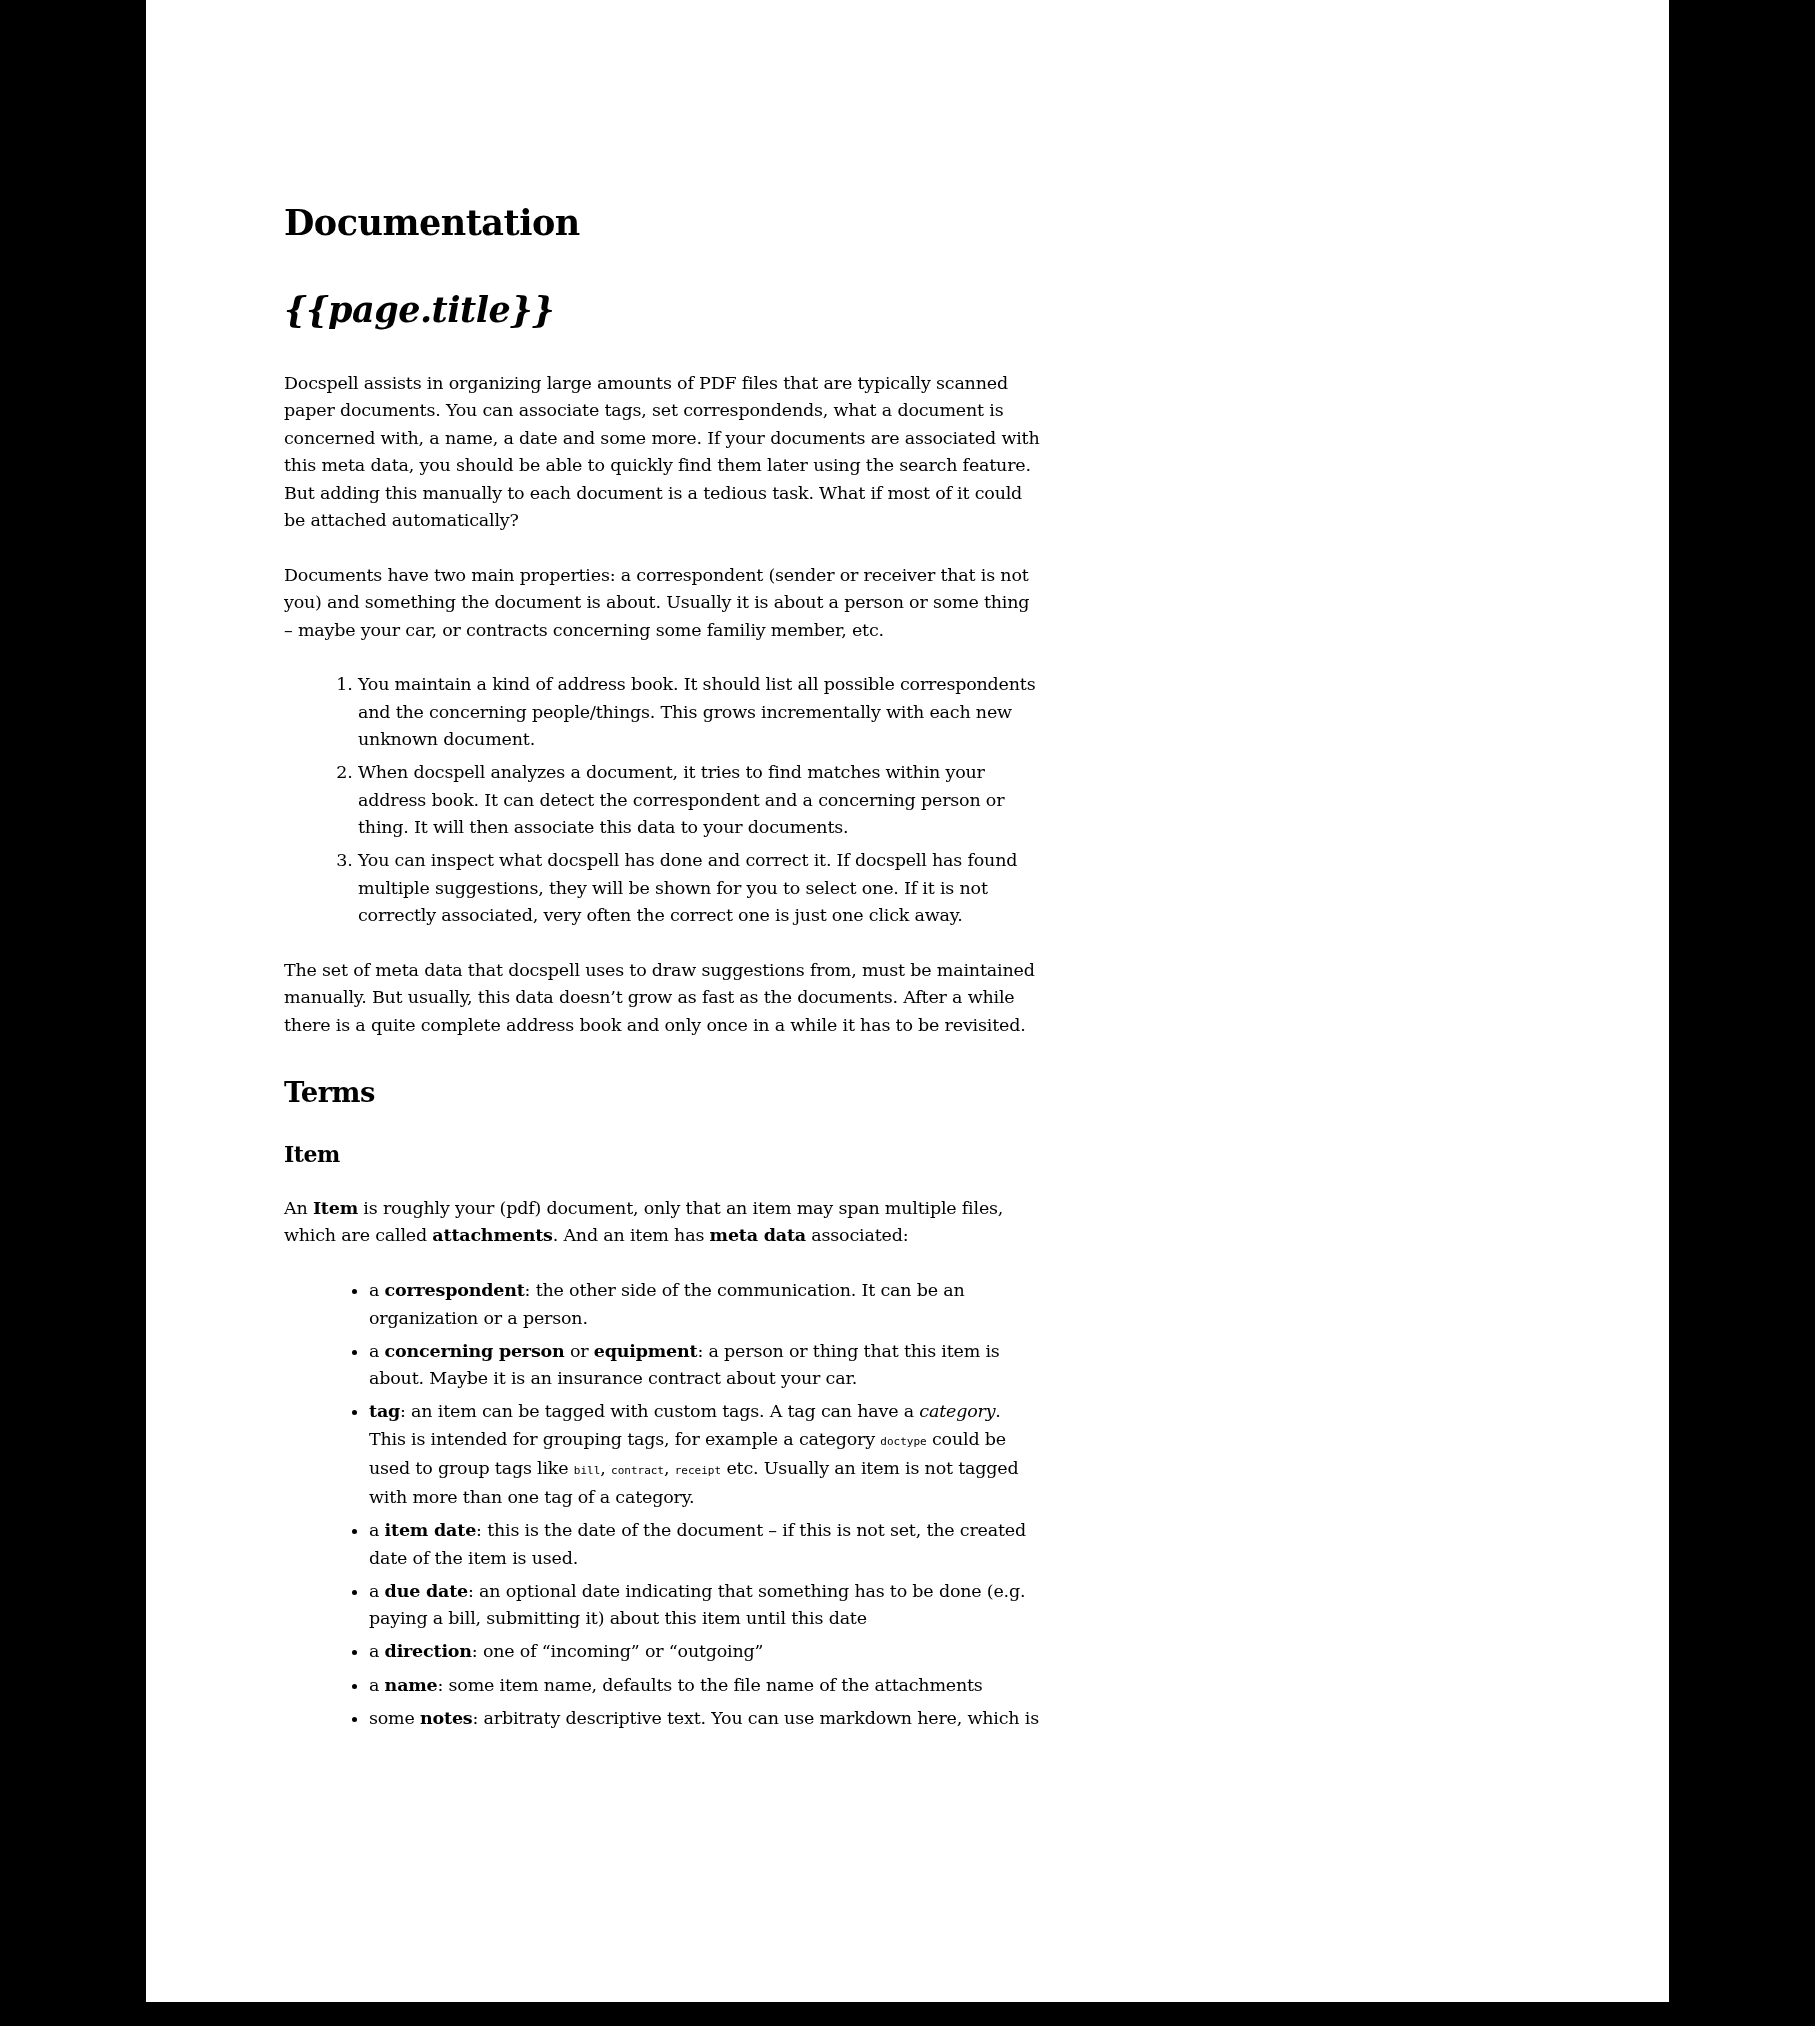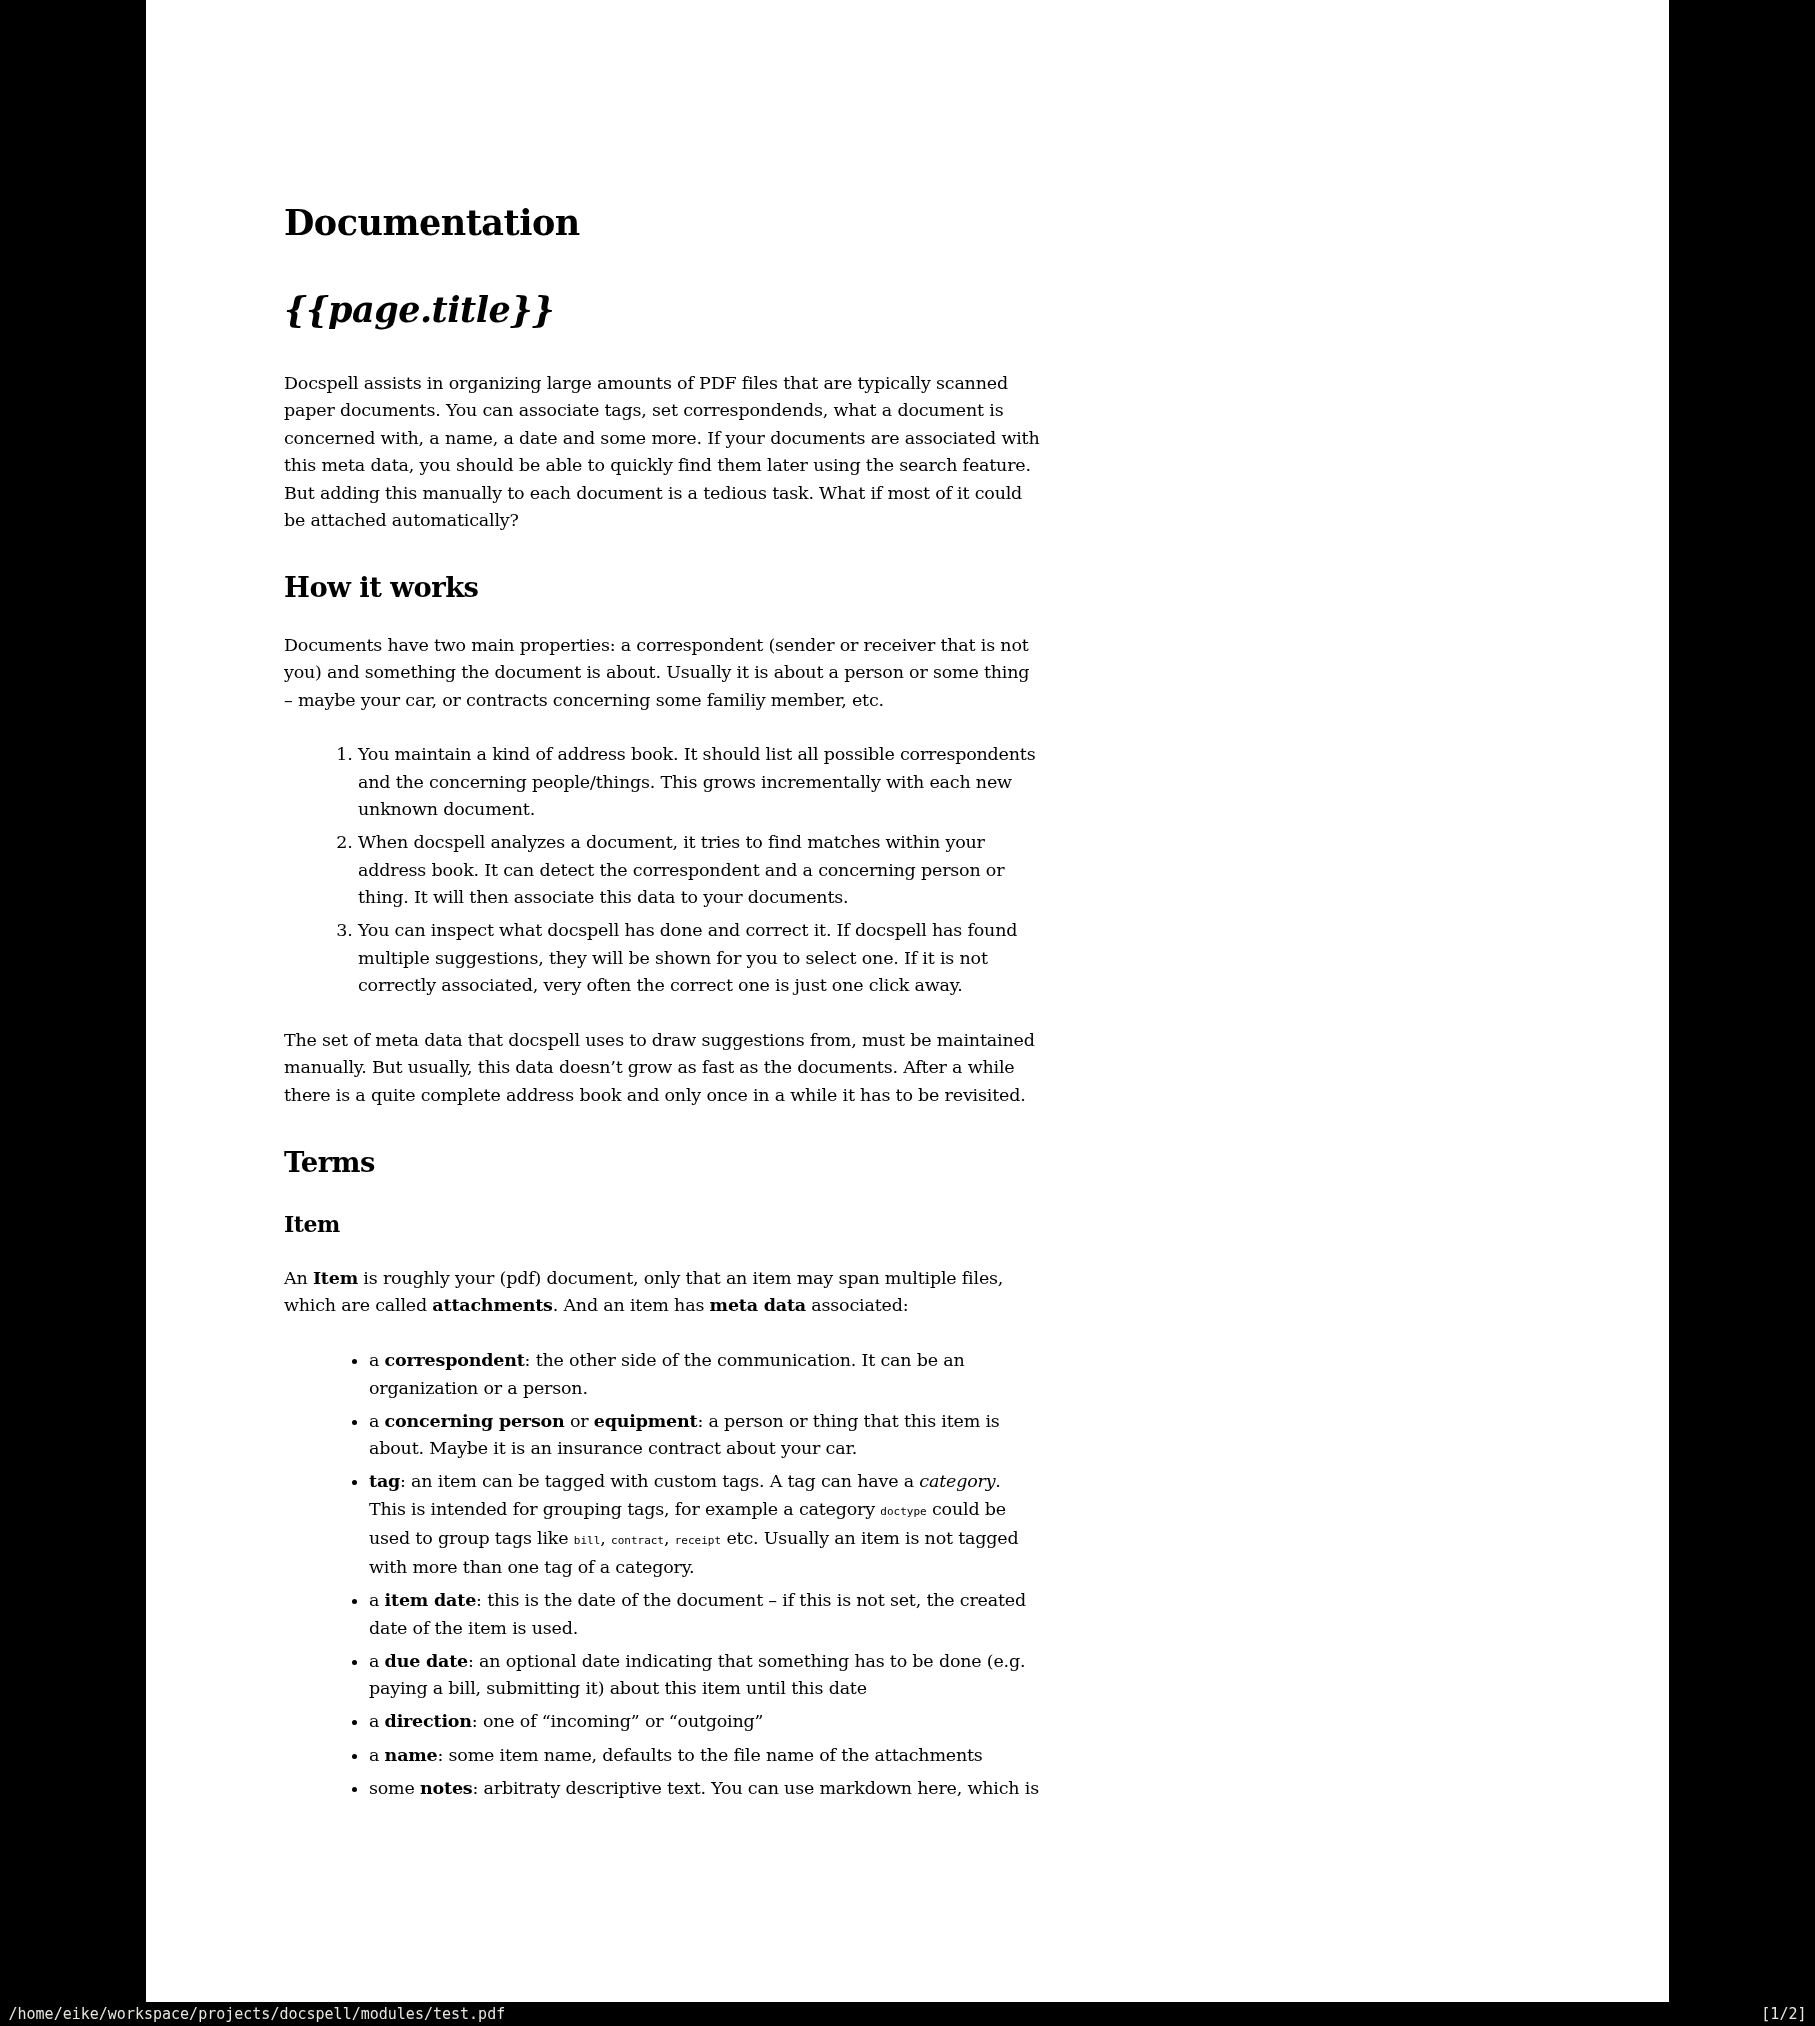--- a/index.html
+++ b/index.html
@@ -106,21 +106,20 @@
 <div class="viewer">
 
   <div class="pdf-page">
     <div class="content">
 
       <h1>Documentation</h1>
       <h1 class="template-title">{{page.title}}</h1>
 
       <p>Docspell assists in organizing large amounts of PDF files that are typically scanned paper documents. You can associate tags, set correspondends, what a document is concerned with, a name, a date and some more. If your documents are associated with this meta data, you should be able to quickly find them later using the search feature. But adding this manually to each document is a tedious task. What if most of it could be attached automatically?</p>
 
-      <h2>How it works</h2>
 
       <p>Documents have two main properties: a correspondent (sender or receiver that is not you) and something the document is about. Usually it is about a person or some thing – maybe your car, or contracts concerning some familiy member, etc.</p>
 
       <ol>
         <li>You maintain a kind of address book. It should list all possible correspondents and the concerning people/things. This grows incrementally with each new unknown document.</li>
         <li>When docspell analyzes a document, it tries to find matches within your address book. It can detect the correspondent and a concerning person or thing. It will then associate this data to your documents.</li>
         <li>You can inspect what docspell has done and correct it. If docspell has found multiple suggestions, they will be shown for you to select one. If it is not correctly associated, very often the correct one is just one click away.</li>
       </ol>
 
       <p>The set of meta data that docspell uses to draw suggestions from, must be maintained manually. But usually, this data doesn’t grow as fast as the documents. After a while there is a quite complete address book and only once in a while it has to be revisited.</p>
@@ -139,19 +138,15 @@
         <li><span>a </span><span class="run-bold">item date</span><span>: this is the date of the document – if this is not set, the created date of the item is used.</span></li>
         <li><span>a </span><span class="run-bold">due date</span><span>: an optional date indicating that something has to be done (e.g. paying a bill, submitting it) about this item until this date</span></li>
         <li><span>a </span><span class="run-bold">direction</span><span>: one of “incoming” or “outgoing”</span></li>
         <li><span>a </span><span class="run-bold">name</span><span>: some item name, defaults to the file name of the attachments</span></li>
         <li><span>some </span><span class="run-bold">notes</span><span>: arbitraty descriptive text. You can use markdown here, which is</span></li>
       </ul>
 
     </div>
   </div>
 
-  <div class="statusbar">
-    <span>/home/eike/workspace/projects/docspell/modules/test.pdf</span>
-    <span>[1/2]</span>
-  </div>
 
 </div>
 
 
 </body></html>

